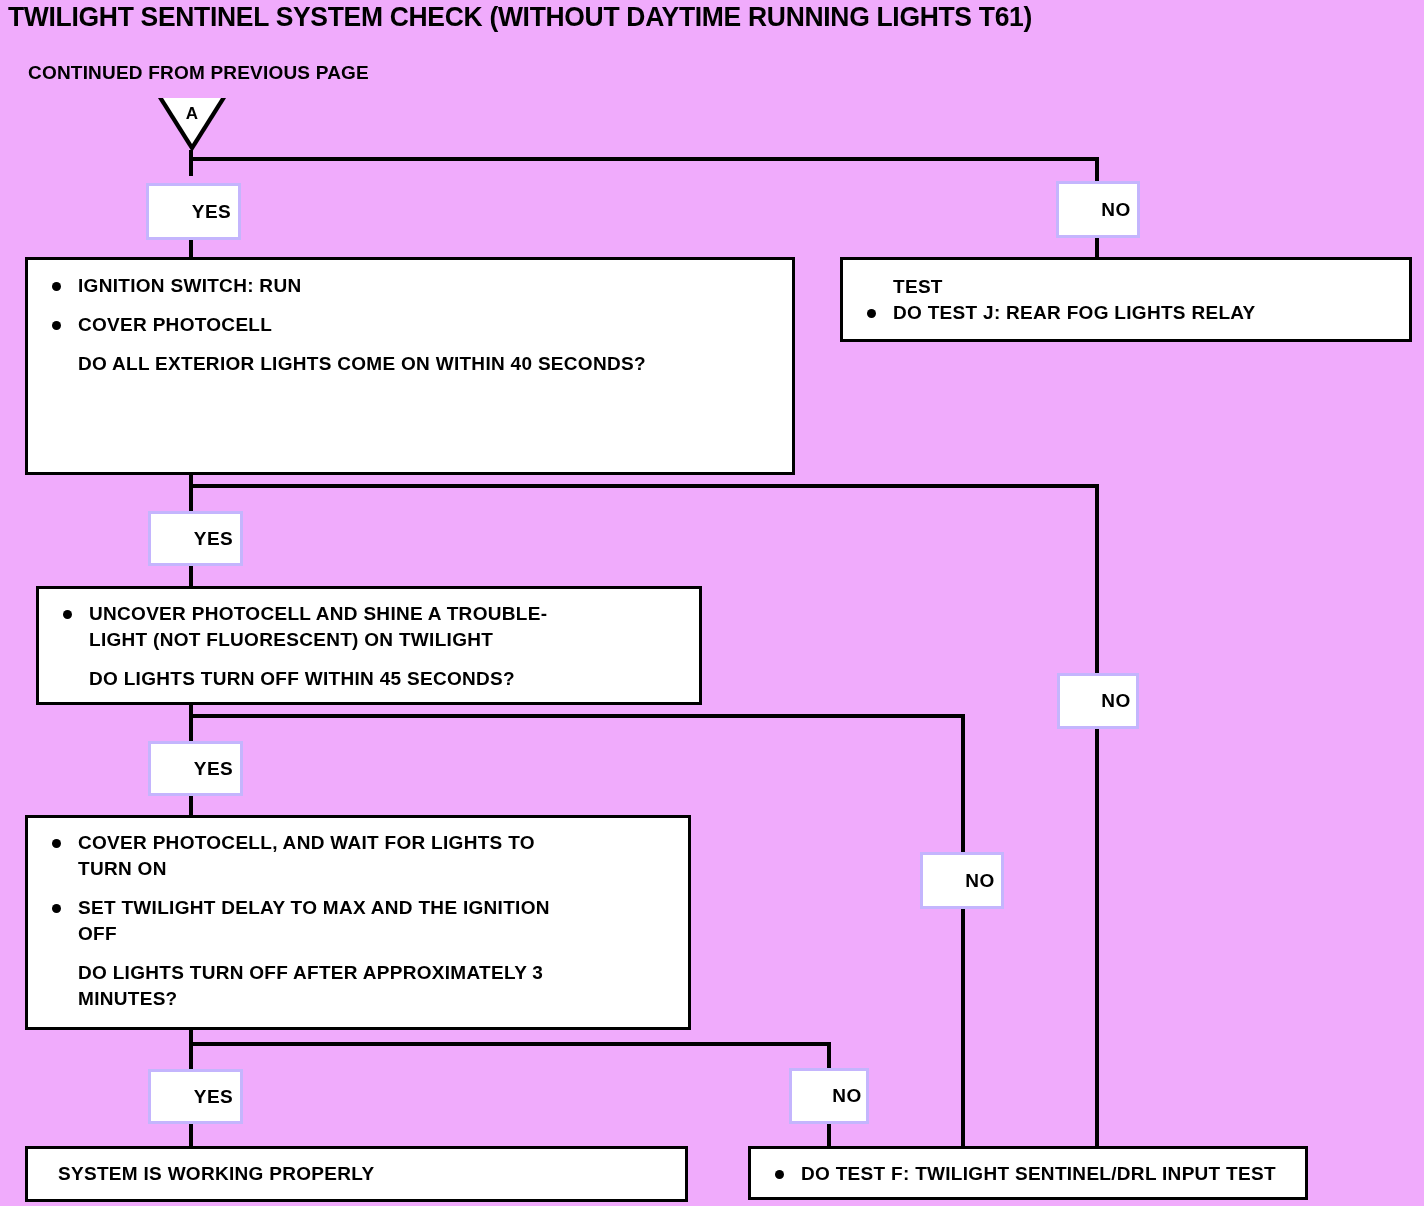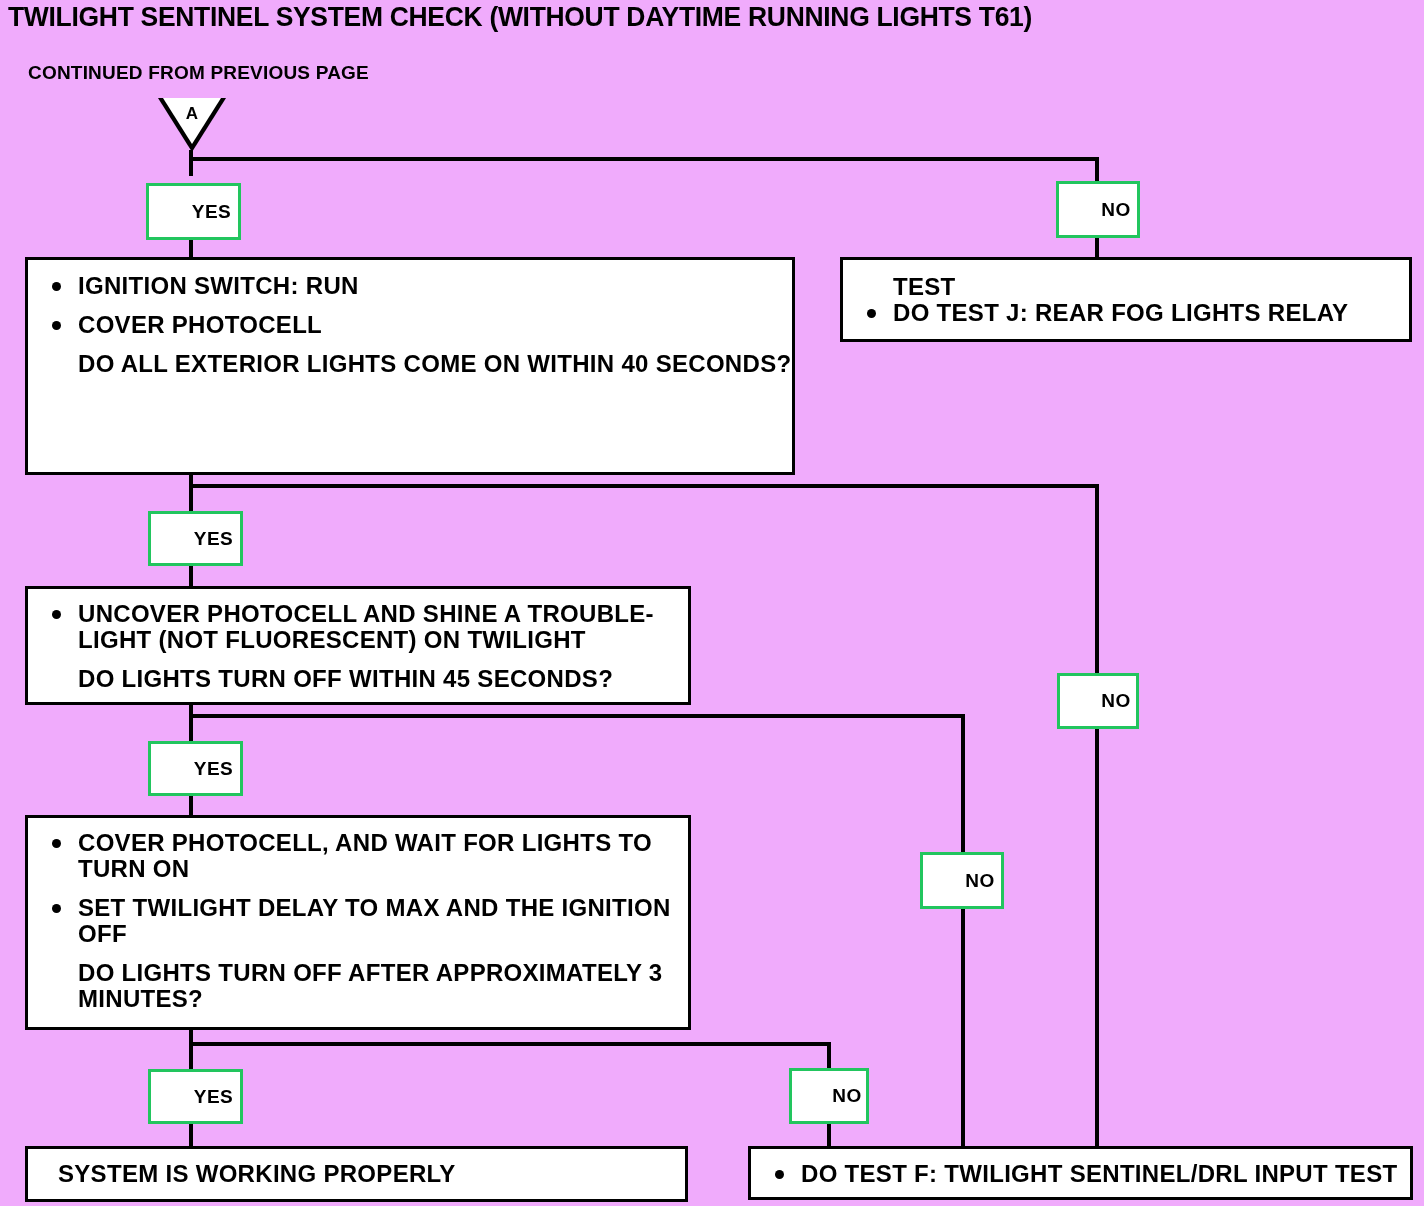--- a/index.html
+++ b/index.html
@@ -79,41 +79,41 @@
   
   .box {
     position: absolute;
     box-sizing: border-box;
     border: 3px solid #000;
     background: #ffffff;
   }
   .yn {
     position: absolute;
     box-sizing: border-box;
-    border: 3px solid #22c55e;
+    border: 3px solid #c4b5fd;
     background: #ffffff;
     display: flex;
     align-items: center;
     justify-content: center;
     font-size: 19px;
     font-weight: bold;
     letter-spacing: 0.5px;
     z-index: 5;
     padding-left: 36px;
   }
 
   
   .lines {
     position: absolute;
     left: 0; top: 0; right: 0; bottom: 0;
     padding: 13px 10px 10px 22px;
   }
   .ln {
     position: relative;
-    font-size: 24px;
+    font-size: 19px;
     font-weight: bold;
     letter-spacing: 0.3px;
     line-height: 26px;
     padding-left: 28px;
     white-space: pre;
   }
   .ln.gap { margin-top: 13px; }
   .ln .bullet {
     position: absolute;
     left: 2px;
@@ -204,21 +204,21 @@
     </div>
   </div>
 
   <div class="box" style="left:840px; top:257px; width:572px; height:85px;">
     <div class="lines" style="padding-top:14px;">
       <div class="ln cont"><span>TEST</span></div>
       <div class="ln"><span class="bullet"></span><span>DO TEST J: REAR FOG LIGHTS RELAY</span></div>
     </div>
   </div>
 
-  <div class="box" style="left:25px; top:586px; width:666px; height:119px;">
+  <div class="box" style="left:36px; top:586px; width:666px; height:119px;">
     <div class="lines" style="padding-top:12px;">
       <div class="ln"><span class="bullet"></span><span>UNCOVER PHOTOCELL AND SHINE A TROUBLE-</span></div>
       <div class="ln cont"><span>LIGHT (NOT FLUORESCENT) ON TWILIGHT</span></div>
       <div class="ln gap cont"><span>DO LIGHTS TURN OFF WITHIN 45 SECONDS?</span></div>
     </div>
   </div>
 
   <div class="box" style="left:25px; top:815px; width:666px; height:215px;">
     <div class="lines" style="padding-top:12px;">
       <div class="ln"><span class="bullet"></span><span>COVER PHOTOCELL, AND WAIT FOR LIGHTS TO</span></div>
@@ -229,19 +229,19 @@
       <div class="ln cont"><span>MINUTES?</span></div>
     </div>
   </div>
 
   <div class="box" style="left:25px; top:1146px; width:663px; height:56px;">
     <div class="lines" style="padding:12px 10px 10px 8px;">
       <div class="ln" style="padding-left:22px;"><span>SYSTEM IS WORKING PROPERLY</span></div>
     </div>
   </div>
 
-  <div class="box" style="left:748px; top:1146px; width:665px; height:54px;">
+  <div class="box" style="left:748px; top:1146px; width:560px; height:54px;">
     <div class="lines" style="padding:12px 10px 10px 22px;">
       <div class="ln"><span class="bullet"></span><span>DO TEST F: TWILIGHT SENTINEL/DRL INPUT TEST</span></div>
     </div>
   </div>
 
 </div>
 
 </body></html>

